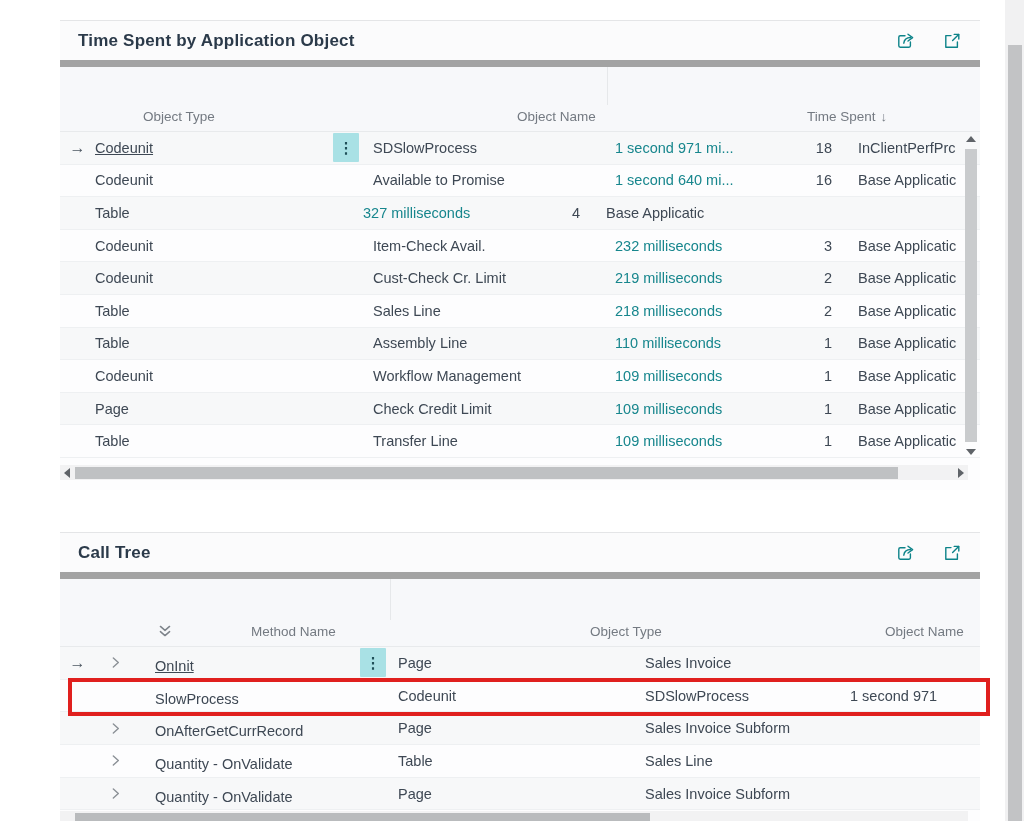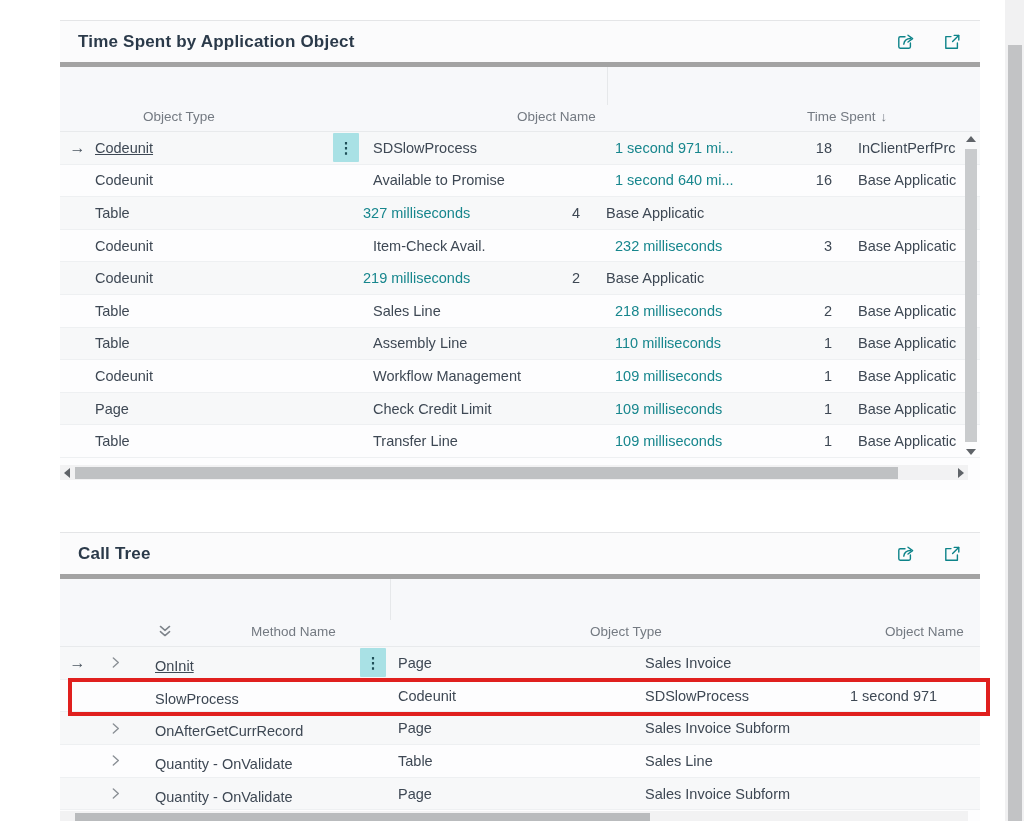--- a/index.html
+++ b/index.html
@@ -6,21 +6,21 @@
   html,body { width:1024px; height:821px; }
   body {
     position:relative; overflow:hidden; background:#ffffff;
     font-family:"Liberation Sans", sans-serif;
     -webkit-font-smoothing:antialiased;
   }
   .card { position:absolute; left:60px; width:920px; background:#fdfdfe; border-top:1px solid #e4e5e7; }
   #card-time { top:20px; height:470px; }
   #card-calltree { top:532px; height:293px; }
 
-  .card-title-row { height:46px; display:flex; align-items:center; padding:0 18px; background:#fbfbfc; border-bottom:5px solid #a3a3a3; }
+  .card-title-row { height:46px; display:flex; align-items:center; padding:0 18px; background:#fbfbfc; border-bottom:7px solid #a3a3a3; }
   .card-title { font-size:17px; font-weight:700; color:#2b3a4a; letter-spacing:.2px; }
   .title-icons { margin-left:auto; display:flex; gap:26px; align-items:center; }
   .ticon { width:20px; height:20px; color:#0d8389; cursor:pointer; display:block; }
 
   .thead { position:relative; background:#f7f8fa; }
   #card-time .thead { height:64px; }
   #card-calltree .thead { height:67px; }
   .thead-labels { position:absolute; bottom:7px; left:0; right:0; display:flex; align-items:flex-end; font-size:13.5px; color:#747a82;gap:48px; }
   .col-divider { position:absolute; top:0; bottom:26px; width:1px; background:#e6e8ea; }
 
@@ -149,20 +149,21 @@
         <div class="cell c-menu"></div>
         <div class="cell c-objname">Item-Check Avail.</div>
         <div class="cell c-time">232 milliseconds</div>
         <div class="cell c-samples">3</div>
         <div class="cell c-appname">Base Applicatic</div>
       </div>
       <div class="trow alt">
         <div class="cell c-gutter"></div>
         <div class="cell c-objtype"><span class="">Codeunit</span></div>
         <div class="cell c-menu"></div>
+        <div class="cell c-objname">Cust-Check Cr. Limit</div>
         <div class="cell c-time">219 milliseconds</div>
         <div class="cell c-samples">2</div>
         <div class="cell c-appname">Base Applicatic</div>
       </div>
       <div class="trow ">
         <div class="cell c-gutter"></div>
         <div class="cell c-objtype"><span class="">Table</span></div>
         <div class="cell c-menu"></div>
         <div class="cell c-objname">Sales Line</div>
         <div class="cell c-time">218 milliseconds</div>

